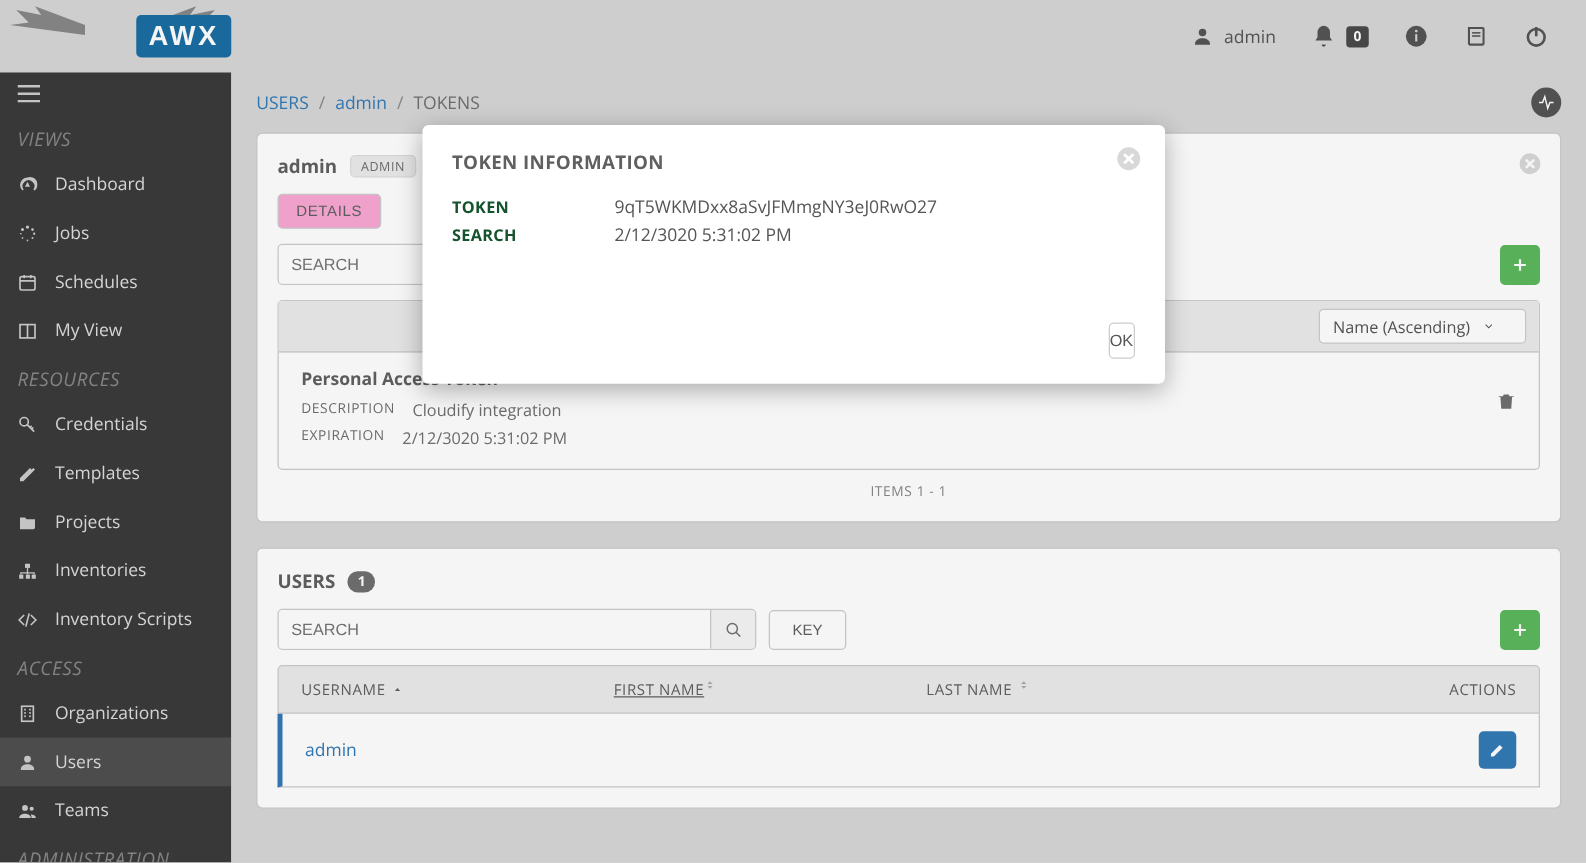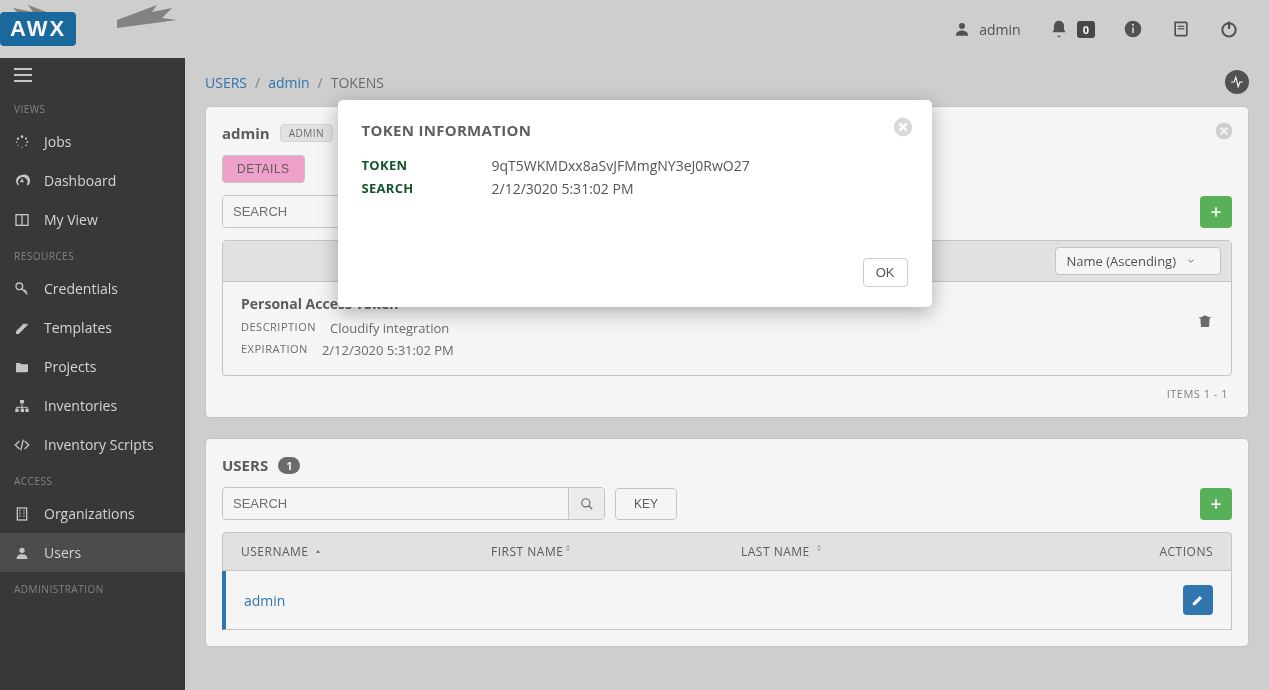--- a/index.html
+++ b/index.html
@@ -1,31 +1,31 @@
 <!DOCTYPE html>
 <html><head>
 <meta charset="utf-8">
 <style>
 * { box-sizing: border-box; margin: 0; padding: 0; }
 body { font-family: "Open Sans", Arial, sans-serif; background: #d7d7d7; color: #333; font-size: 14px; width: 1269px; height: 690px; overflow: hidden; position: relative; }
 
 
 .topbar { position: absolute; top: 0; left: 0; right: 0; height: 58px; background: #d7d7d7; display: flex; align-items: center; }
-.logo-wrap { width: 185px; height: 58px; position: relative; display: flex; align-items: center; justify-content: flex-start; }
+.logo-wrap { width: 185px; height: 58px; position: relative; display: flex; align-items: center; justify-content: flex-end; }
 .logo-wing { position: absolute; top: 0; width: 60px; height: 40px; }
 .logo-box { background: #1c6ea4; color: #fff; font-weight: 900; font-size: 22px; padding: 4px 10px; border-radius: 4px; letter-spacing: 2px; z-index: 2; font-family: Impact, Arial Black, sans-serif; }
 .topbar-right { margin-left: auto; display: flex; align-items: center; gap: 28px; padding-right: 30px; color: #555; }
 .topbar-item { display: flex; align-items: center; gap: 8px; cursor: pointer; }
 .icon { display: inline-flex; align-items: center; justify-content: center; }
 .badge-pill { background: #4a4a4a; color: #fff; font-size: 11px; font-weight: bold; padding: 1px 6px; border-radius: 3px; }
 
 
 .sidebar { position: absolute; top: 58px; left: 0; bottom: 0; width: 185px; background: #3b3b3b; color: #b7b7b7; overflow: hidden; }
 .sidebar-burger { padding: 10px 14px; color: #ccc; cursor: pointer; }
-.sidebar-section { font-size: 10px; color: #888; padding: 10px 14px 6px; letter-spacing: 0.5px; }
+.sidebar-section { font-size: 15px; color: #888; padding: 10px 14px 6px; letter-spacing: 0.5px; font-style: italic; }
 .sidebar-item { display: flex; align-items: center; gap: 12px; padding: 10px 14px; color: #ddd; cursor: pointer; font-size: 14px; }
 .sidebar-item.active { background: #505050; }
 .sidebar-icon { width: 18px; text-align: center; }
 
 
 .main { position: absolute; top: 58px; left: 185px; right: 0; bottom: 0; background: #d7d7d7; overflow: hidden; }
 .crumb-row { display: flex; align-items: center; padding: 12px 20px; color: #707070; }
 .crumb-row a { color: #337ab7; text-decoration: none; }
 .crumb-sep { padding: 0 8px; color: #888; }
 .activity-icon { margin-left: auto; width: 24px; height: 24px; background: #555; border-radius: 50%; display: flex; align-items: center; justify-content: center; color: #fff; font-size: 13px; }
@@ -47,43 +47,43 @@
 .add-btn { margin-left: auto; background: #5cb85c; border: none; width: 32px; height: 32px; border-radius: 4px; color: #fff; font-size: 16px; cursor: pointer; display: flex; align-items: center; justify-content: center; }
 
 .token-list { border: 1px solid #ccc; border-radius: 4px; }
 .token-list-header { background: #ebebeb; border-bottom: 1px solid #ccc; display: flex; justify-content: flex-end; padding: 6px 10px; }
 .sort-select { background: #fff; border: 1px solid #ccc; border-radius: 4px; padding: 4px 24px 4px 10px; font-size: 13px; color: #555; cursor: pointer; display: flex; align-items: center; gap: 10px; justify-content: flex-end; }
 .token-item { padding: 12px 18px; position: relative; }
 .token-item-title { font-weight: 700; color: #606060; margin-bottom: 6px; }
 .token-meta { display: flex; gap: 14px; color: #707070; font-size: 13px; margin-bottom: 4px; }
 .token-meta-label { font-size: 11px; color: #707070; letter-spacing: 0.5px; }
 .trash-btn { position: absolute; right: 18px; top: 30px; color: #707070; cursor: pointer; }
-.items-count { text-align: right; color: #888; font-size: 11px; padding: 10px 4px 0; letter-spacing: 0.5px; }
+.items-count { text-align: center; color: #888; font-size: 11px; padding: 10px 4px 0; letter-spacing: 0.5px; }
 
 .count-badge { background: #707070; color: #fff; font-size: 11px; font-weight: bold; padding: 1px 8px; border-radius: 10px; }
 
 .users-table-head { background: #ebebeb; border: 1px solid #ccc; border-radius: 4px 4px 0 0; display: flex; padding: 10px 18px; font-size: 12px; color: #606060; letter-spacing: 0.5px; }
 .col-username { flex: 0 0 250px; display: flex; align-items: center; gap: 4px; }
-.col-first { flex: 0 0 250px; display: flex; gap: 0; }
+.col-first { flex: 0 0 250px; display: flex; gap: 0; text-decoration: underline; }
 .col-last { flex: 0 0 250px; display: flex; gap: 4px; }
 .col-actions { margin-left: auto; }
 .users-row { display: flex; padding: 14px 18px; border: 1px solid #ccc; border-top: none; align-items: center; border-left: 4px solid #337ab7; }
 .users-row a { color: #337ab7; text-decoration: none; }
 .edit-btn { margin-left: auto; background: #337ab7; border: none; width: 30px; height: 30px; border-radius: 4px; color: #fff; cursor: pointer; display: flex; align-items: center; justify-content: center; }
 
 
 .overlay { position: absolute; inset: 0; background: rgba(0,0,0,0.04); z-index: 50; }
 .modal { position: absolute; top: 100px; left: 50%; transform: translateX(-50%); width: 594px; background: #fff; border-radius: 5px; box-shadow: 0 5px 20px rgba(0,0,0,0.3); z-index: 60; padding: 20px 24px; }
 .modal-title { font-weight: 700; color: #606060; font-size: 15px; margin-bottom: 16px; letter-spacing: 0.3px; }
 .modal-close { position: absolute; top: 16px; right: 18px; color: #c8c8c8; cursor: pointer; font-size: 22px; }
 .modal-row { display: flex; margin-bottom: 4px; font-size: 14px; }
 .modal-label { width: 130px; font-weight: 700; color: #14532d; font-size: 13px; letter-spacing: 0.3px; }
 .modal-val { color: #555; }
 .modal-footer { display: flex; justify-content: flex-end; margin-top: 60px; }
-.ok-btn { border: 1px solid #ccc; background: #fff; padding: 6px 12px; border-radius: 4px; font-size: 13px; cursor: pointer; color: #555; }
+.ok-btn { border: 1px solid #ccc; background: #fff; padding: 6px 0; border-radius: 4px; font-size: 13px; cursor: pointer; color: #555; }
 
 svg { display: block; }
 </style>
 </head>
 <body>
 
 <div class="topbar">
   <div class="logo-wrap">
     <svg class="logo-wing" style="left:8px" viewBox="0 0 60 40">
         <path d="M60 20 L20 5 L25 12 L5 8 L15 18 L0 20 L60 28 Z" fill="#888"></path>
@@ -145,39 +145,50 @@
     <svg width="18" height="14" viewBox="0 0 18 14">
         <rect width="18" height="2" fill="#ccc"></rect>
         <rect y="6" width="18" height="2" fill="#ccc"></rect>
         <rect y="12" width="18" height="2" fill="#ccc"></rect>
       </svg>
   </div>
   <div class="sidebar-section">VIEWS</div>
   <div class="sidebar-item">
       <span class="sidebar-icon">
         <svg width="16" height="16" viewBox="0 0 24 24" fill="#ccc">
+          <path d="M12 3a9 9 0 00-9 9 9 9 0 003 6.7l1.4-1.4A7 7 0 1119 17.3l1.4 1.4A9 9 0 0012 3zm0 5l-3 6h6l-3-6z"></path>
+        </svg>
+      </span>
+      <span>Dashboard</span>
+    </div>
+  <div class="sidebar-item">
+      <span class="sidebar-icon">
+        <svg width="16" height="16" viewBox="0 0 24 24" fill="#ccc">
           <circle cx="12" cy="4" r="2"></circle>
           <circle cx="18" cy="7" r="1.6"></circle>
           <circle cx="20" cy="12" r="1.4"></circle>
           <circle cx="18" cy="17" r="1.2"></circle>
           <circle cx="12" cy="20" r="1"></circle>
           <circle cx="6" cy="17" r="1"></circle>
           <circle cx="4" cy="12" r="1"></circle>
           <circle cx="6" cy="7" r="1.8"></circle>
         </svg>
       </span>
       <span>Jobs</span>
     </div>
   <div class="sidebar-item">
       <span class="sidebar-icon">
         <svg width="16" height="16" viewBox="0 0 24 24" fill="#ccc">
-          <path d="M12 3a9 9 0 00-9 9 9 9 0 003 6.7l1.4-1.4A7 7 0 1119 17.3l1.4 1.4A9 9 0 0012 3zm0 5l-3 6h6l-3-6z"></path>
-        </svg>
-      </span>
-      <span>Dashboard</span>
+          <rect x="3" y="5" width="18" height="16" rx="2" fill="none" stroke="#ccc" stroke-width="2"></rect>
+          <line x1="3" y1="10" x2="21" y2="10" stroke="#ccc" stroke-width="2"></line>
+          <line x1="8" y1="3" x2="8" y2="7" stroke="#ccc" stroke-width="2"></line>
+          <line x1="16" y1="3" x2="16" y2="7" stroke="#ccc" stroke-width="2"></line>
+        </svg>
+      </span>
+      <span>Schedules</span>
     </div>
   <div class="sidebar-item">
       <span class="sidebar-icon">
         <svg width="16" height="16" viewBox="0 0 24 24" fill="none" stroke="#ccc" stroke-width="2">
           <rect x="3" y="4" width="18" height="16"></rect>
           <line x1="12" y1="4" x2="12" y2="20"></line>
         </svg>
       </span>
       <span>My View</span>
     </div>
@@ -245,20 +256,30 @@
       <span>Organizations</span>
     </div>
   <div class="sidebar-item active">
       <span class="sidebar-icon">
         <svg width="16" height="16" viewBox="0 0 24 24" fill="#ccc">
           <circle cx="12" cy="8" r="4"></circle>
           <path d="M4 20c0-4 4-6 8-6s8 2 8 6v1H4z"></path>
         </svg>
       </span>
       <span>Users</span>
+    </div>
+  <div class="sidebar-item">
+      <span class="sidebar-icon">
+        <svg width="16" height="16" viewBox="0 0 24 24" fill="#ccc">
+          <circle cx="9" cy="8" r="3.5"></circle>
+          <circle cx="17" cy="9" r="2.5"></circle>
+          <path d="M2 20c0-3 3-5 7-5s7 2 7 5H2zm14-4c3 0 6 1 6 4h-5"></path>
+        </svg>
+      </span>
+      <span>Teams</span>
     </div>
   <div class="sidebar-section">ADMINISTRATION</div>
 </div>
 
 <div class="main">
   <div class="crumb-row">
     <a href="#">USERS</a>
     <span class="crumb-sep">/</span>
     <a href="#">admin</a>
     <span class="crumb-sep">/</span>

